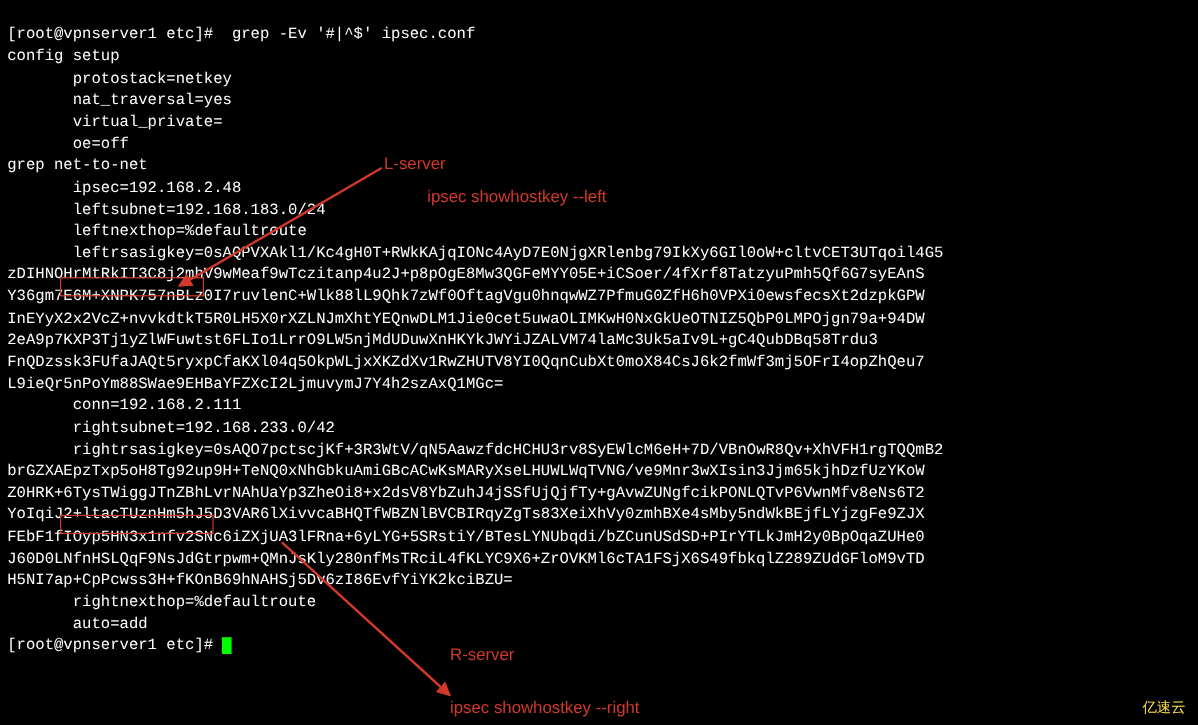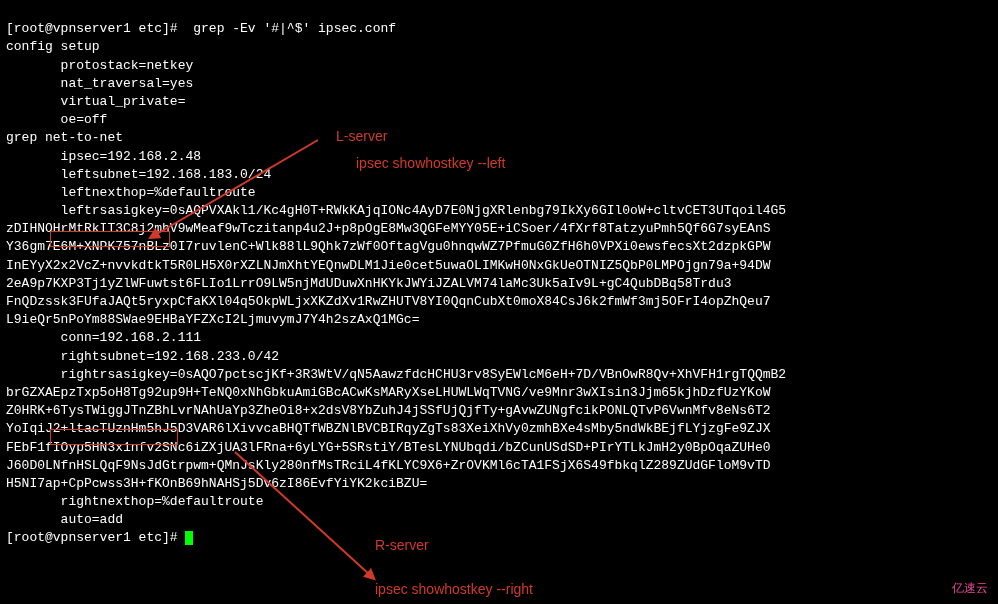--- a/index.html
+++ b/index.html
@@ -44,22 +44,22 @@
       top: 0;
       left: 0;
       width: 998px;
       height: 604px;
       pointer-events: none;
     }
     .watermark {
       position: absolute;
       bottom: 6px;
       right: 10px;
-      color: #ec4899;
-      font-family: Liberation Mono, monospace;
+      color: #fde047;
+      font-family: Liberation Serif, serif;
       font-size: 12px;
     }
   </style>
 </head>
 <body>
 
 
 
 <div class="terminal">
 <span>[root@vpnserver1 etc]#  grep -Ev '#|^$' ipsec.conf</span>
@@ -91,21 +91,21 @@
 <span>       rightnexthop=%defaultroute</span>
 <span>       auto=add</span>
 <span><span>[root@vpnserver1 etc]# </span><span class="cursor"></span></span>
 </div>
 
 
 <div class="box-red" style="top:231px; left:50px; width:120px; height:16px;"></div>
 <div class="box-red" style="top:429px; left:50px; width:128px; height:16px;"></div>
 
 
-<div class="annotation" style="top:127px; left:320px;margin-left:16px;">L-server</div>
+<div class="annotation" style="top:127px; left:320px;">L-server</div>
 <div class="annotation" style="top:154px; left:320px;padding-left:36px;">ipsec showhostkey --left</div>
 <div class="annotation" style="top:536px; left:375px;">R-server</div>
 <div class="annotation" style="top:580px; left:375px;text-align:center;">ipsec showhostkey --right</div>
 
 
 <svg class="arrows">
   <defs>
     <marker id="ah" markerWidth="10" markerHeight="10" refX="2" refY="3" orient="auto">
       <path d="M0,0 L6,3 L0,6 Z" fill="#d13a2a"></path>
     </marker>

